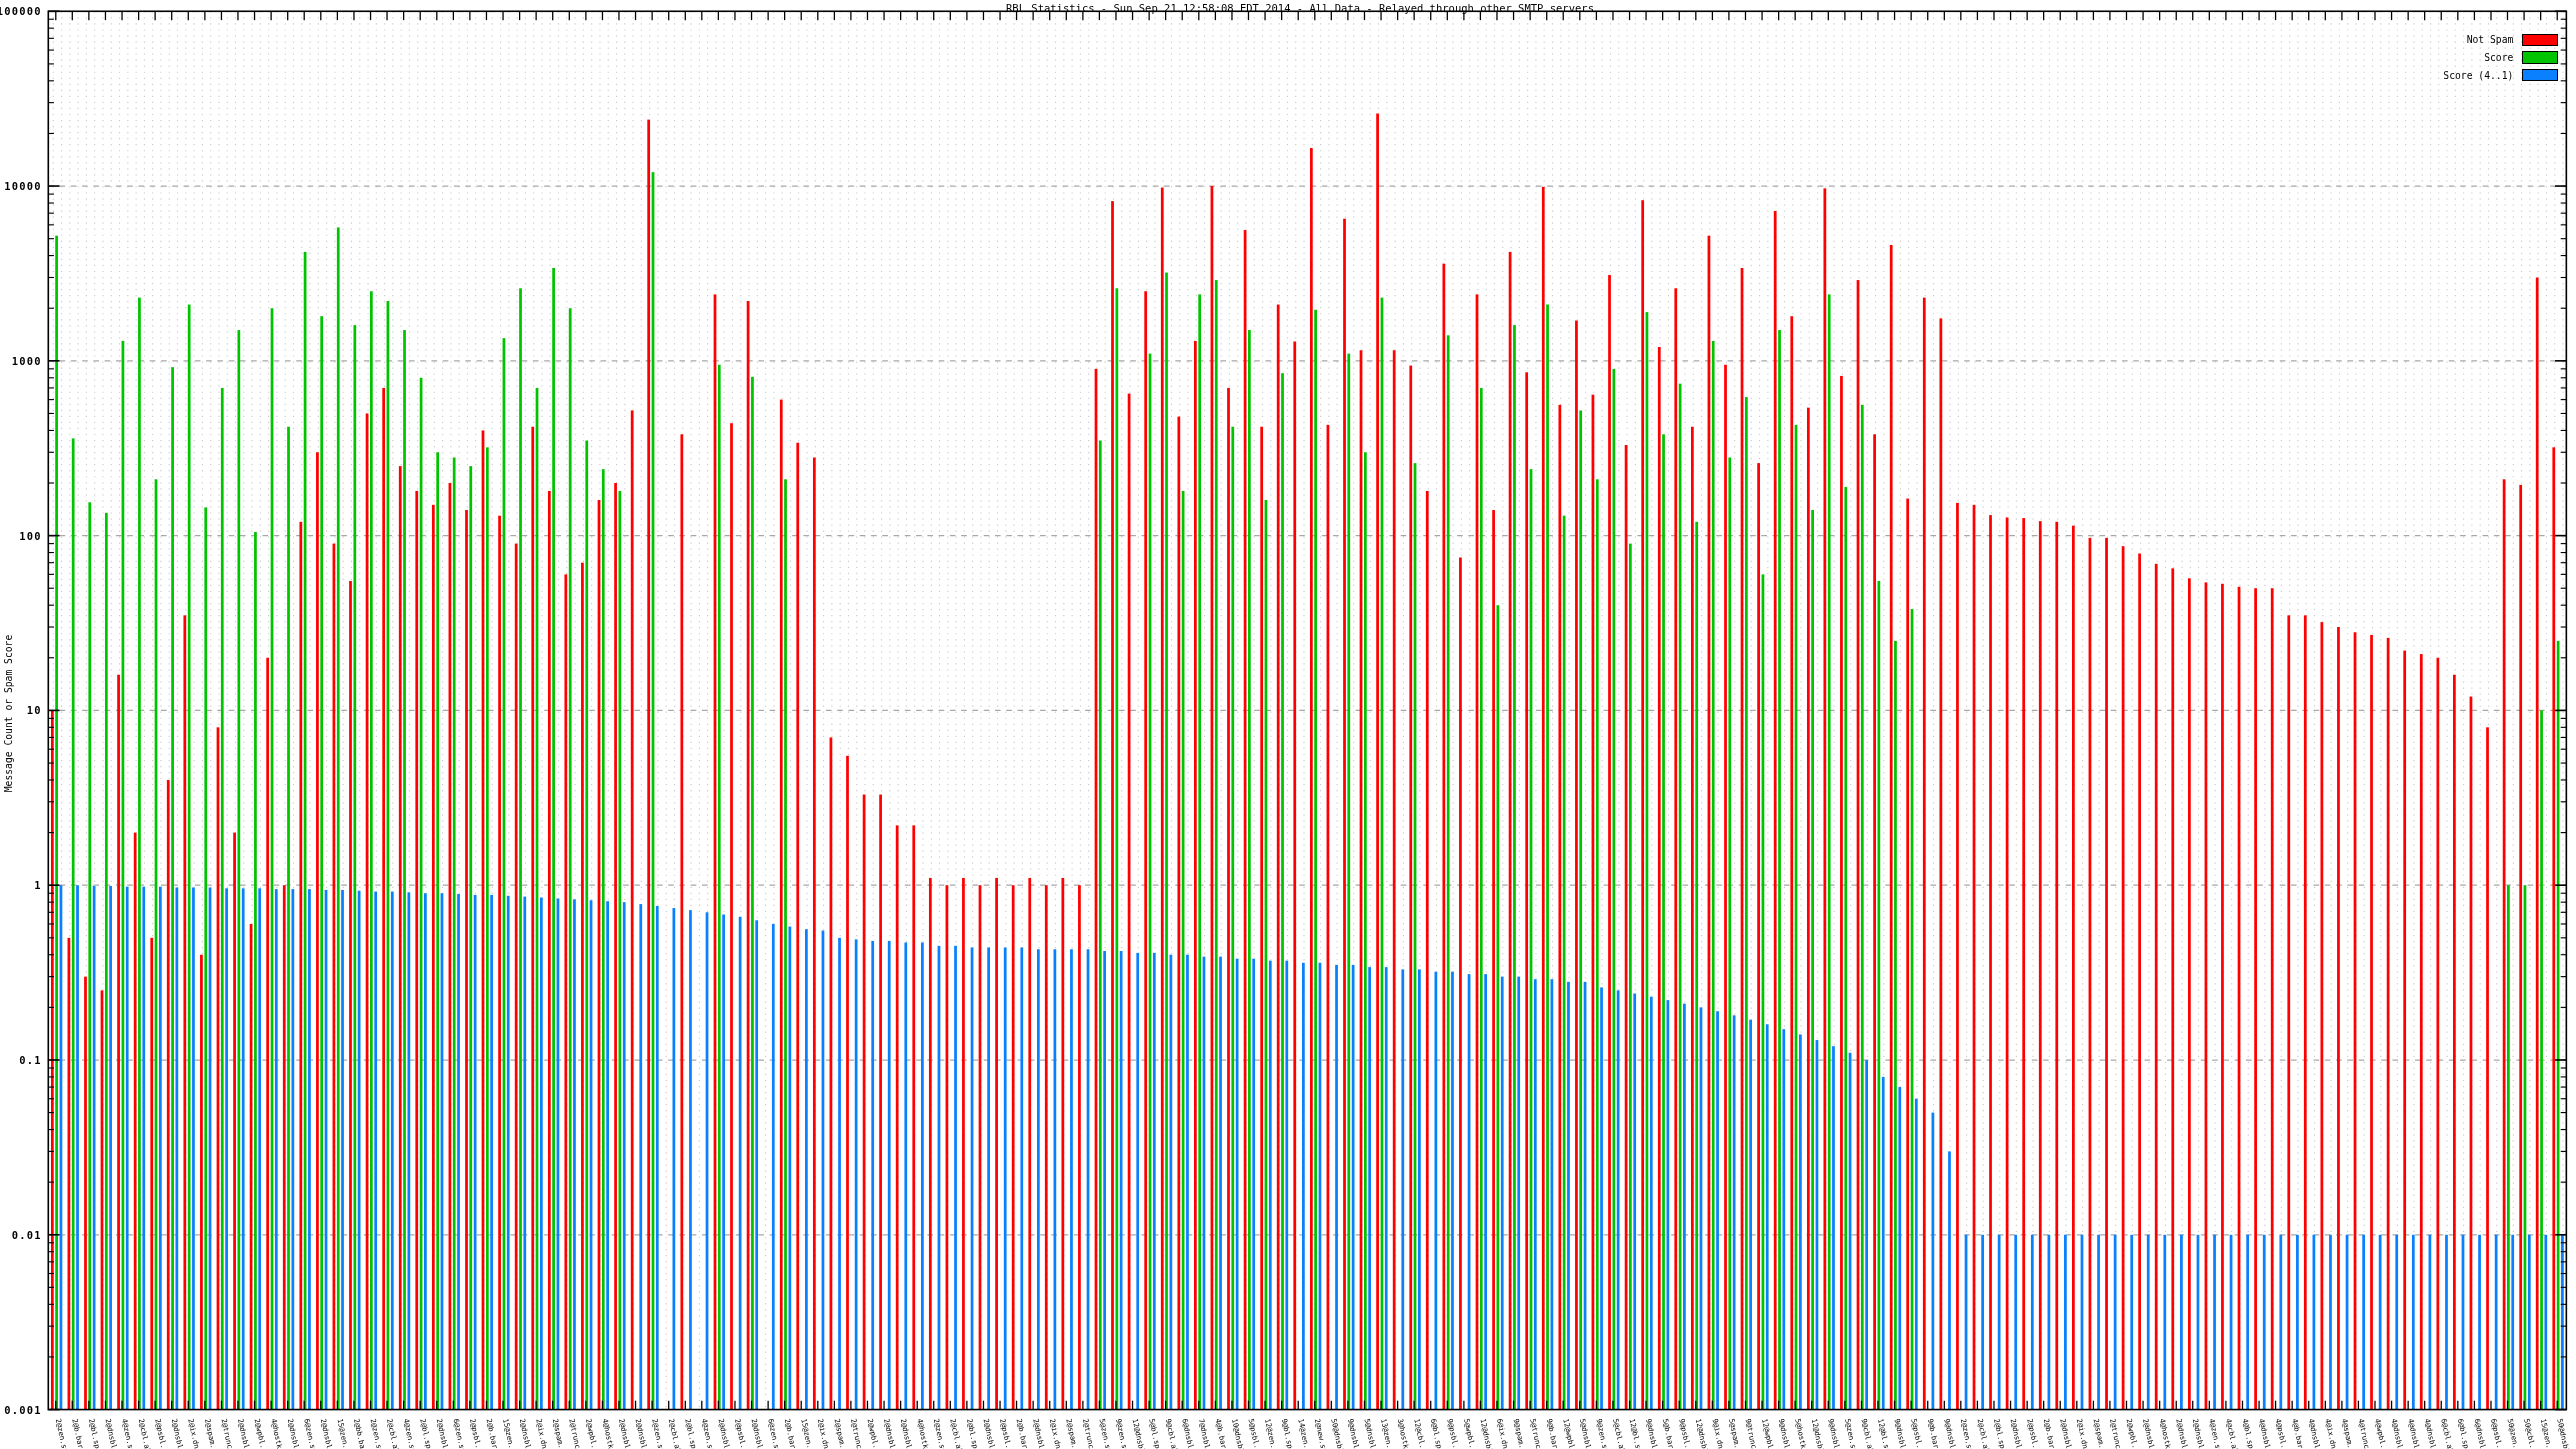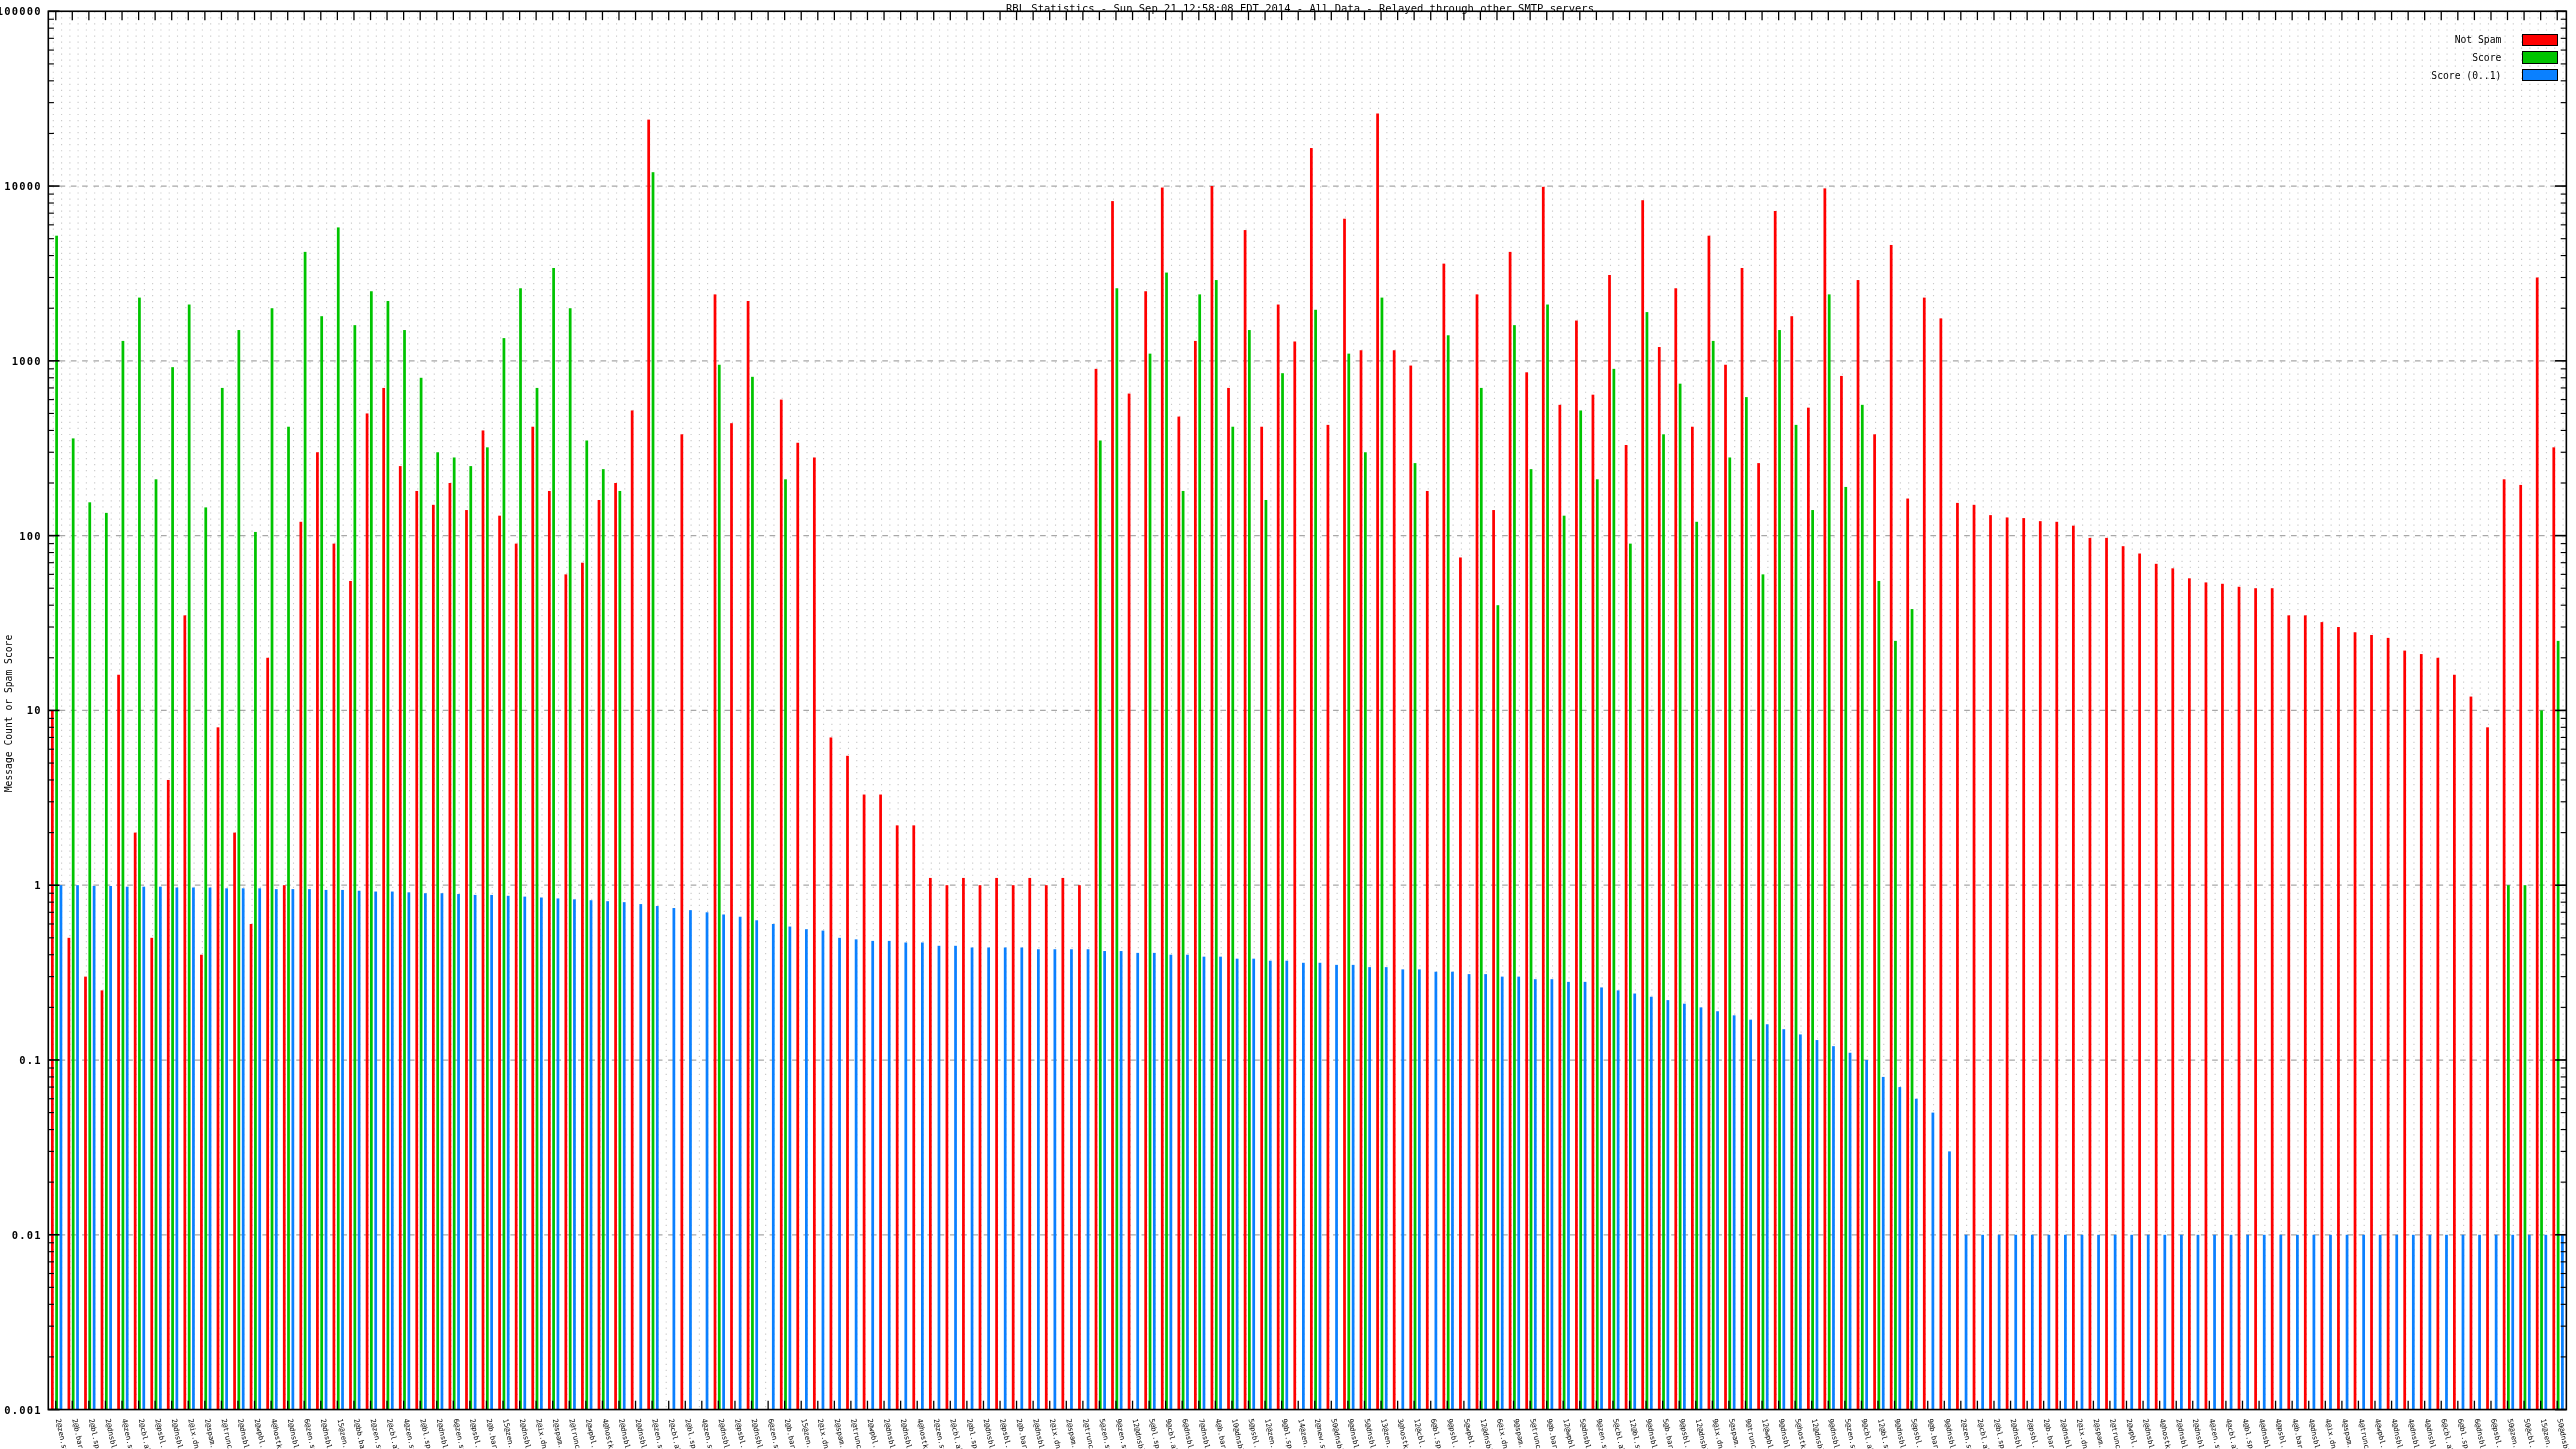--- a/index.html
+++ b/index.html
@@ -5,21 +5,21 @@
   html,body{margin:0;padding:0;background:#ffffff;}
   #frame{position:relative;width:2576px;height:1449px;background:#ffffff;overflow:hidden;
          font-family:"DejaVu Sans Mono","Liberation Mono",monospace;}
   #chart-title{position:absolute;top:1.6px;left:12px;width:2576px;text-align:center;
          font-size:10.5px;color:#000;letter-spacing:0px;}
   #ylab{position:absolute;left:-84px;top:708px;width:185px;transform:rotate(-90deg);
          transform-origin:center center;font-size:9.7px;color:#000;text-align:center;}
   #plot{position:absolute;left:0;top:0;}
   #legend{position:absolute;top:31px;right:17.7px;}
   .lrow{display:flex;align-items:center;justify-content:flex-end;height:17.7px;}
-  .ltext{font-size:9.7px;color:#000;margin-right:21px;}
+  .ltext{font-size:9.7px;color:#000;margin-right:9px;}
   .lswatch{width:34px;height:10.5px;border:0.8px solid #000;}
 </style>
 </head>
 <body>
 
 <div id="frame">
   <div id="chart-title">RBL Statistics - Sun Sep 21 12:58:08 EDT 2014 - All Data - Relayed through other SMTP servers</div>
   <div id="ylab">Message Count or Spam Score</div>
   <svg id="plot" width="2576" height="1449" viewBox="0 0 3200 1800">
       <line x1="66.2" y1="14" x2="66.2" y2="1751" stroke="#c9c9c9" stroke-width="1.4" stroke-dasharray="1.5,6"></line>
@@ -1337,18 +1337,18 @@
   <div id="legend">
     <div class="lrow">
       <span class="ltext">Not Spam</span>
       <span class="lswatch" id="sw0" style="background: rgb(255, 0, 0);"></span>
     </div>
     <div class="lrow">
       <span class="ltext">Score</span>
       <span class="lswatch" id="sw1" style="background: rgb(0, 196, 0);"></span>
     </div>
     <div class="lrow">
-      <span class="ltext">Score (0..1)</span>
+      <span class="ltext">Score (4..1)</span>
       <span class="lswatch" id="sw2" style="background: rgb(10, 128, 255);"></span>
     </div>
   </div>
 </div>
 
 
 </body></html>

